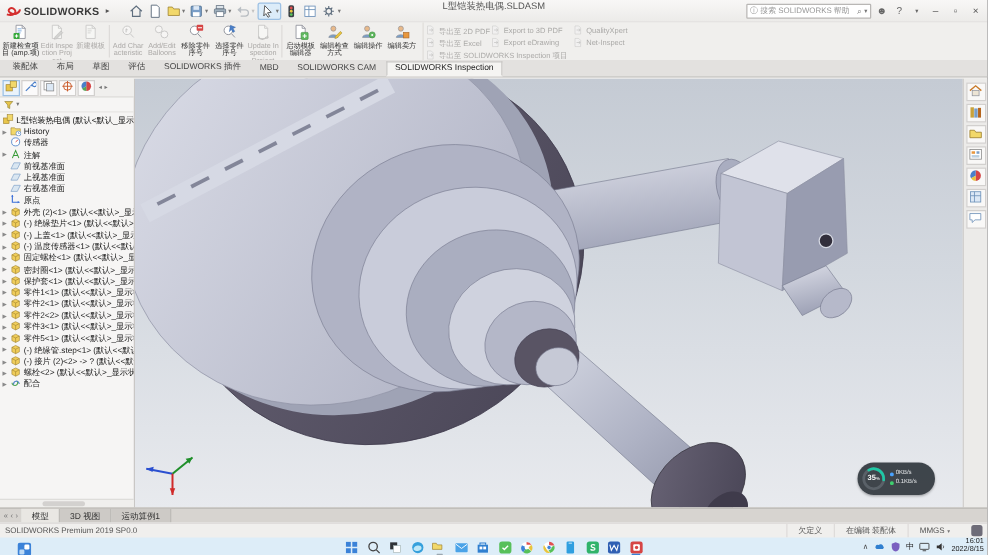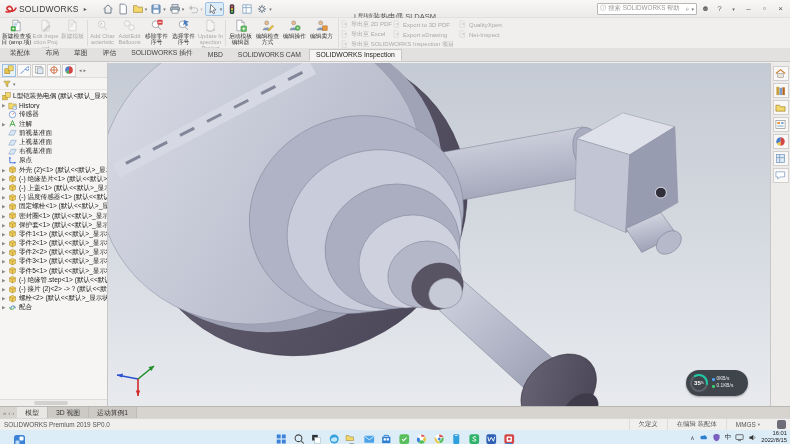--- a/index.html
+++ b/index.html
@@ -5,29 +5,29 @@
   * { margin:0; padding:0; box-sizing:border-box; }
   html,body { background:#888; }
   body { font-family:"Liberation Sans","DejaVu Sans",sans-serif; }
   .screen { position:relative; width:790px; height:444px; background:#f0efed; overflow:hidden;
             font-family:"Liberation Sans","DejaVu Sans",sans-serif; }
 
   
   .titlebar { height:18px; background:linear-gradient(#f8f7f6,#ecebe9); border-bottom:1px solid #e2e0de;
               display:flex; align-items:center; position:relative; }
   .brand { display:flex; align-items:center; gap:2px; padding-left:4px; }
-  .brand-text { font-size:8.5px; font-weight:normal; color:#3a3a3a; letter-spacing:.2px; }
+  .brand-text { font-size:8.5px; font-weight:bold; color:#3a3a3a; letter-spacing:.2px; }
   .flyout { font-size:6px; color:#555; margin-left:3px; }
   .qat { display:flex; align-items:center; gap:1px; margin-left:14px; }
   .qbtn { height:14px; padding:0 1px; display:flex; align-items:center; justify-content:center; border-radius:2px; }
   .qbtn svg { width:12px; height:12px; }
   .qbtn .caret { font-size:5px; color:#777; margin-left:1px; }
   .qbtn.disabled { opacity:.38; }
   .qbtn.selected { border:1px solid #9cc0e4; background:#dcecf9; }
-  .doc-title { position:absolute; left:50%; top:12px; transform:translateX(-50%); font-size:7.5px; color:#555; }
+  .doc-title { position:absolute; left:50%; top:0; transform:translateX(-50%); font-size:7.5px; color:#555; }
   .tb-right { margin-left:auto; display:flex; align-items:center; gap:3px; padding-right:3px; }
   .searchbox { width:100px; height:12px; border:1px solid #b9b7b5; background:#fff; display:flex; align-items:center;
                gap:2px; padding:0 2px; font-size:6.3px; color:#999; border-radius:1px; }
   .searchbox .mag { color:#777; font-size:7px; }
   .tbico { font-size:8px; color:#666; width:11px; text-align:center; }
   .winbtn { width:13px; height:13px; display:flex; align-items:center; justify-content:center; font-size:8px; color:#555; }
 
   
   .cmdbar { height:30px; background:#f0efed; display:flex; align-items:stretch; position:relative; padding-left:1px; }
   .cbtn { width:27px; padding-top:1px; display:flex; flex-direction:column; align-items:center;

